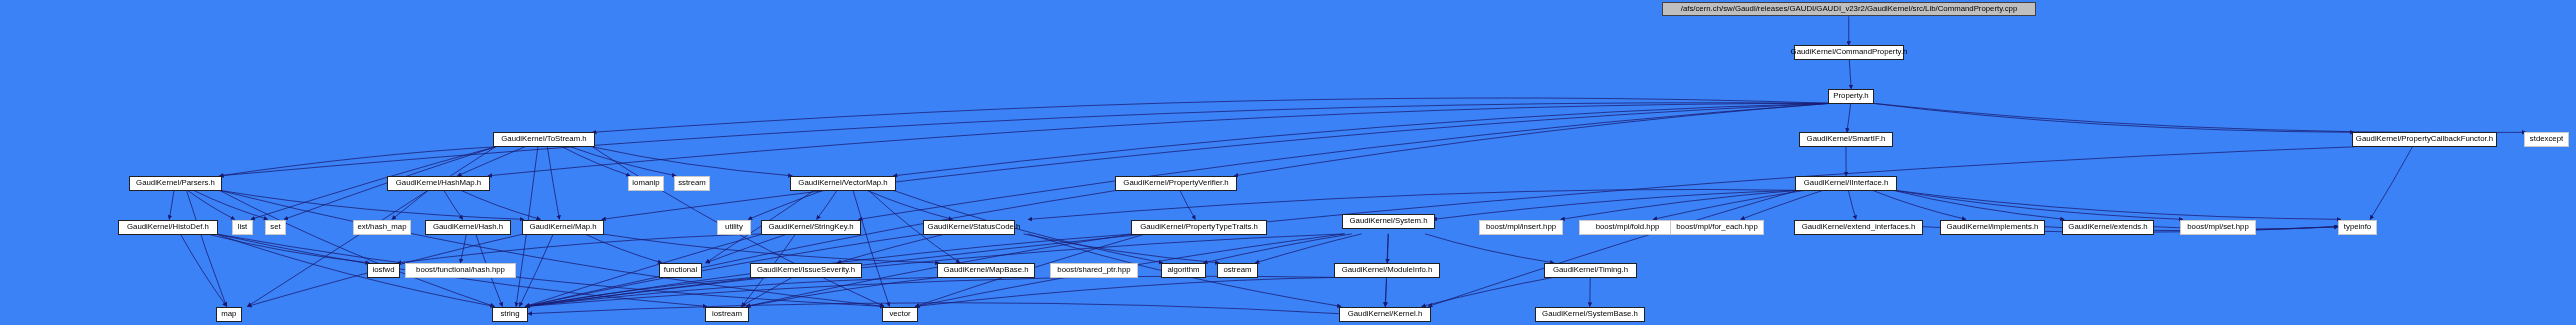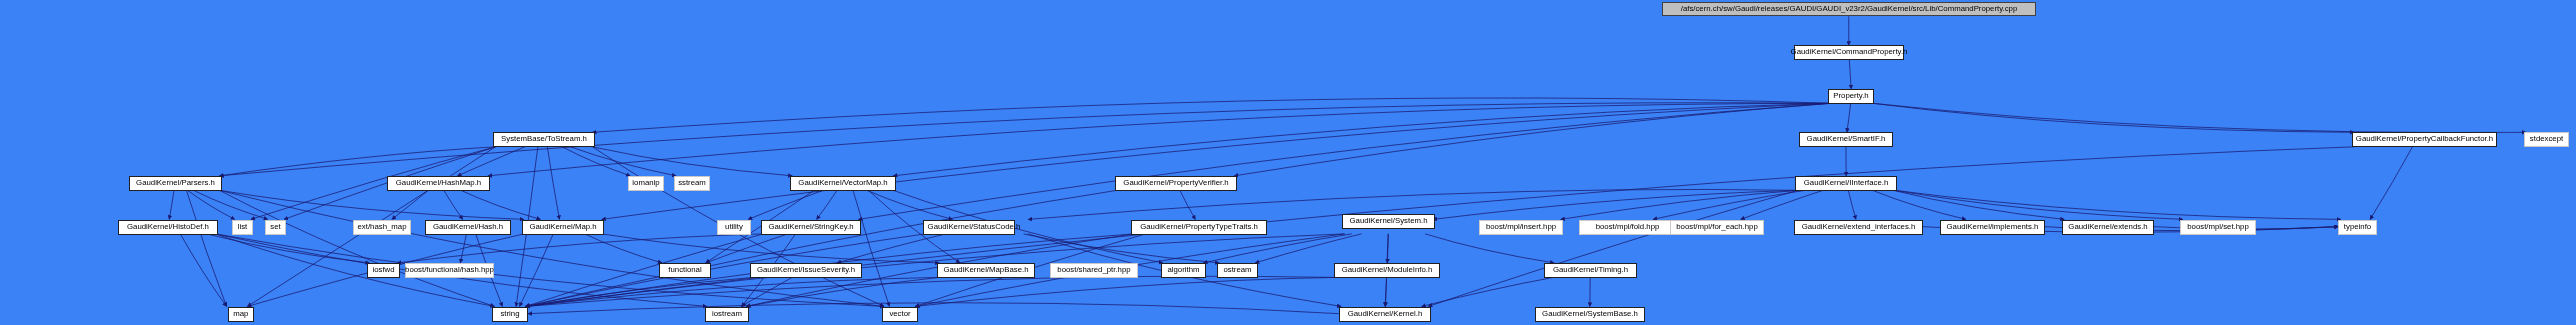--- a/index.html
+++ b/index.html
@@ -130,21 +130,21 @@
       <div class="node root" style="left: 1662px; top: 1.7px; width: 374px;">
         <span>/afs/cern.ch/sw/Gaudi/releases/GAUDI/GAUDI_v23r2/GaudiKernel/src/Lib/CommandProperty.cpp</span>
       </div>
       <div class="node strong" style="left: 1794px; top: 45px; width: 110px;">
         <span>GaudiKernel/CommandProperty.h</span>
       </div>
       <div class="node strong" style="left: 1828px; top: 89px; width: 46px;">
         <span>Property.h</span>
       </div>
       <div class="node strong" style="left: 493px; top: 132px; width: 102px;">
-        <span>SystemBase/ToStream.h</span>
+        <span>GaudiKernel/ToStream.h</span>
       </div>
       <div class="node strong" style="left: 1799px; top: 132px; width: 94px;">
         <span>GaudiKernel/SmartIF.h</span>
       </div>
       <div class="node strong" style="left: 2352px; top: 132px; width: 145px;">
         <span>GaudiKernel/PropertyCallbackFunctor.h</span>
       </div>
       <div class="node ext" style="left: 2524px; top: 132px; width: 45px;">
         <span>stdexcept</span>
       </div>
@@ -222,24 +222,24 @@
       </div>
       <div class="node ext" style="left: 2180px; top: 220px; width: 76px;">
         <span>boost/mpl/set.hpp</span>
       </div>
       <div class="node ext" style="left: 2338px; top: 220px; width: 39px; align-items: center;">
         <span>typeinfo</span>
       </div>
       <div class="node strong" style="left: 367px; top: 263px; width: 33px;">
         <span>iosfwd</span>
       </div>
-      <div class="node ext" style="left: 405px; top: 263px; width: 89px;">
+      <div class="node ext" style="left: 405px; top: 263px; width: 111px;">
         <span>boost/functional/hash.hpp</span>
       </div>
-      <div class="node strong" style="left: 659px; top: 263px; width: 52px;">
+      <div class="node strong" style="left: 659px; top: 263px; width: 43px;">
         <span>functional</span>
       </div>
       <div class="node strong" style="left: 750px; top: 263px; width: 112px;">
         <span>GaudiKernel/IssueSeverity.h</span>
       </div>
       <div class="node strong" style="left: 937px; top: 263px; width: 98px;">
         <span>GaudiKernel/MapBase.h</span>
       </div>
       <div class="node ext" style="left: 1050px; top: 263px; width: 88px;">
         <span>boost/shared_ptr.hpp</span>
@@ -249,21 +249,21 @@
       </div>
       <div class="node strong" style="left: 1217px; top: 263px; width: 41px;">
         <span>ostream</span>
       </div>
       <div class="node strong" style="left: 1334px; top: 263px; width: 106px;">
         <span>GaudiKernel/ModuleInfo.h</span>
       </div>
       <div class="node strong" style="left: 1544px; top: 263px; width: 93px;">
         <span>GaudiKernel/Timing.h</span>
       </div>
-      <div class="node strong" style="left: 228px; top: 307px; width: 25.6px;">
+      <div class="node strong" style="left: 216px; top: 307px; width: 25.6px;">
         <span>map</span>
       </div>
       <div class="node strong" style="left: 492px; top: 307px; width: 36px;">
         <span>string</span>
       </div>
       <div class="node strong" style="left: 705px; top: 307px; width: 44px;">
         <span>iostream</span>
       </div>
       <div class="node strong" style="left: 882px; top: 307px; width: 36px;">
         <span>vector</span>

